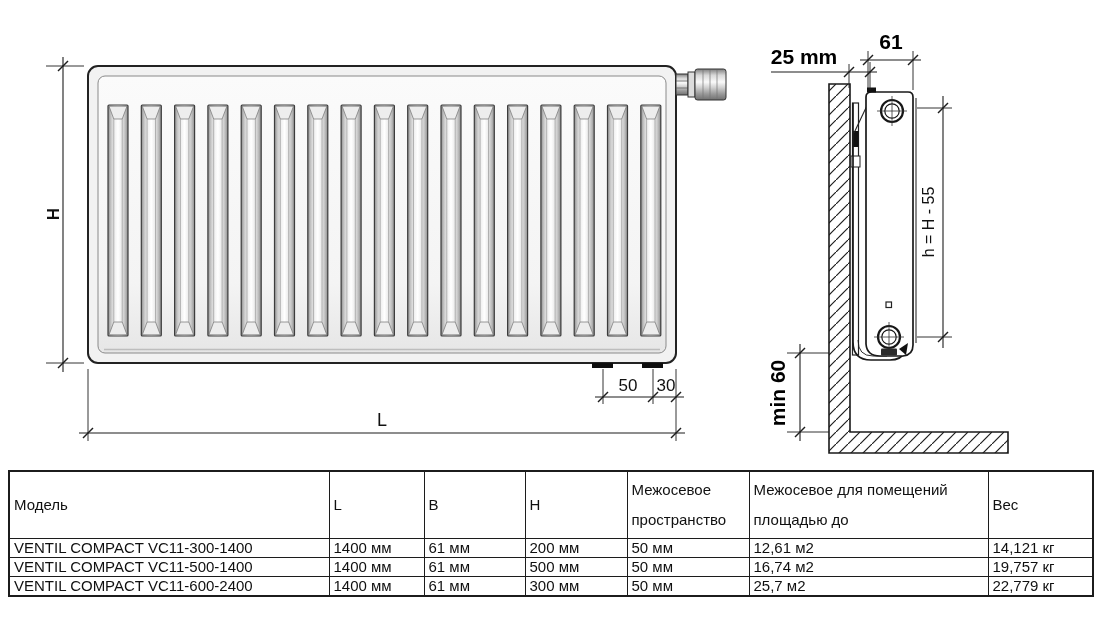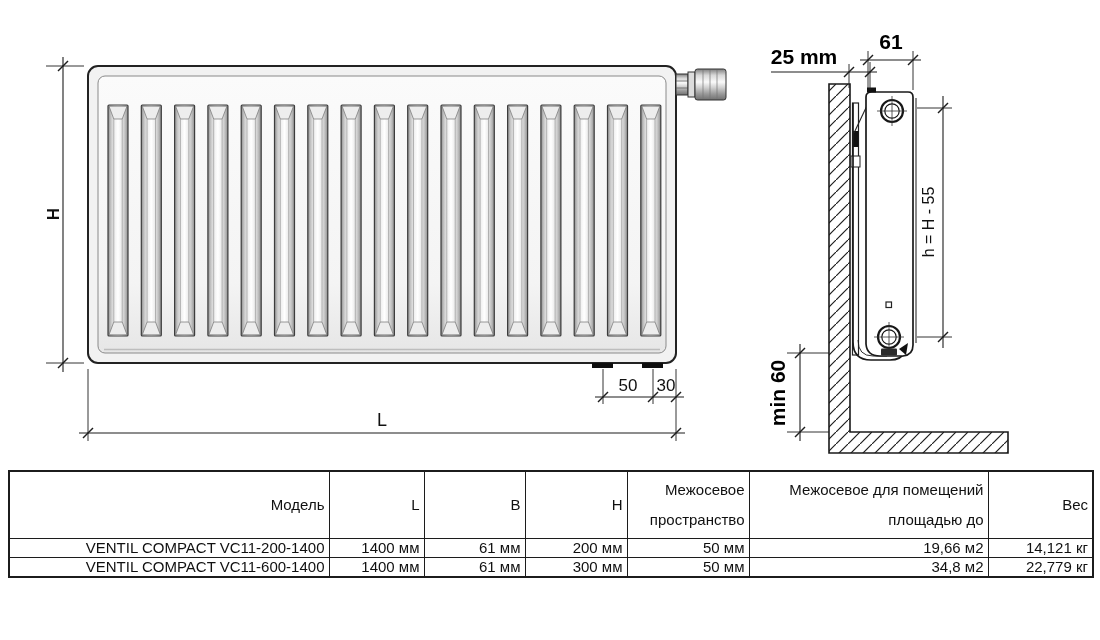--- a/index.html
+++ b/index.html
@@ -18,21 +18,21 @@
   .dimS { font-size:17px; }
   .dimB { font-size:21px; font-weight:700; fill:#000; }
   .dimF { font-size:16px; }
   .dimH { font-size:17px; font-weight:700; }
   table.spec {
     position:absolute; left:8px; top:470px; width:1084px;
     border-collapse:collapse; table-layout:fixed; color:#101010;
     border:2px solid #1c1c1c;
   }
   table.spec th, table.spec td {
-    border:1.5px solid #1c1c1c; text-align:right; vertical-align:middle;
+    border:1.5px solid #1c1c1c; text-align:left; vertical-align:middle;
     font-size:15px; font-weight:400; padding:0 4px; overflow:hidden;
   }
   table.spec thead th { height:66px; line-height:30px; }
   table.spec tbody td { height:17.5px; line-height:18px; white-space:nowrap; }
 </style>
 </head>
 <body>
 
 <div class="stage">
 
@@ -328,33 +328,42 @@
         <th>L</th>
         <th>B</th>
         <th>H</th>
         <th>Межосевое пространство</th>
         <th>Межосевое для помещений площадью до</th>
         <th>Вес</th>
       </tr>
     </thead>
     <tbody>
         <tr>
-          <td>VENTIL COMPACT VC11-200-1400</td>
+          <td>VENTIL COMPACT VC11-300-1400</td>
           <td>1400 мм</td>
           <td>61 мм</td>
           <td>200 мм</td>
           <td>50 мм</td>
-          <td>19,66 м2</td>
+          <td>12,61 м2</td>
           <td>14,121 кг</td>
         </tr>
         <tr>
-          <td>VENTIL COMPACT VC11-600-1400</td>
+          <td>VENTIL COMPACT VC11-500-1400</td>
+          <td>1400 мм</td>
+          <td>61 мм</td>
+          <td>500 мм</td>
+          <td>50 мм</td>
+          <td>16,74 м2</td>
+          <td>19,757 кг</td>
+        </tr>
+        <tr>
+          <td>VENTIL COMPACT VC11-600-2400</td>
           <td>1400 мм</td>
           <td>61 мм</td>
           <td>300 мм</td>
           <td>50 мм</td>
-          <td>34,8 м2</td>
+          <td>25,7 м2</td>
           <td>22,779 кг</td>
         </tr>
       </tbody>
   </table>
 
 </div>
 
 </body></html>

